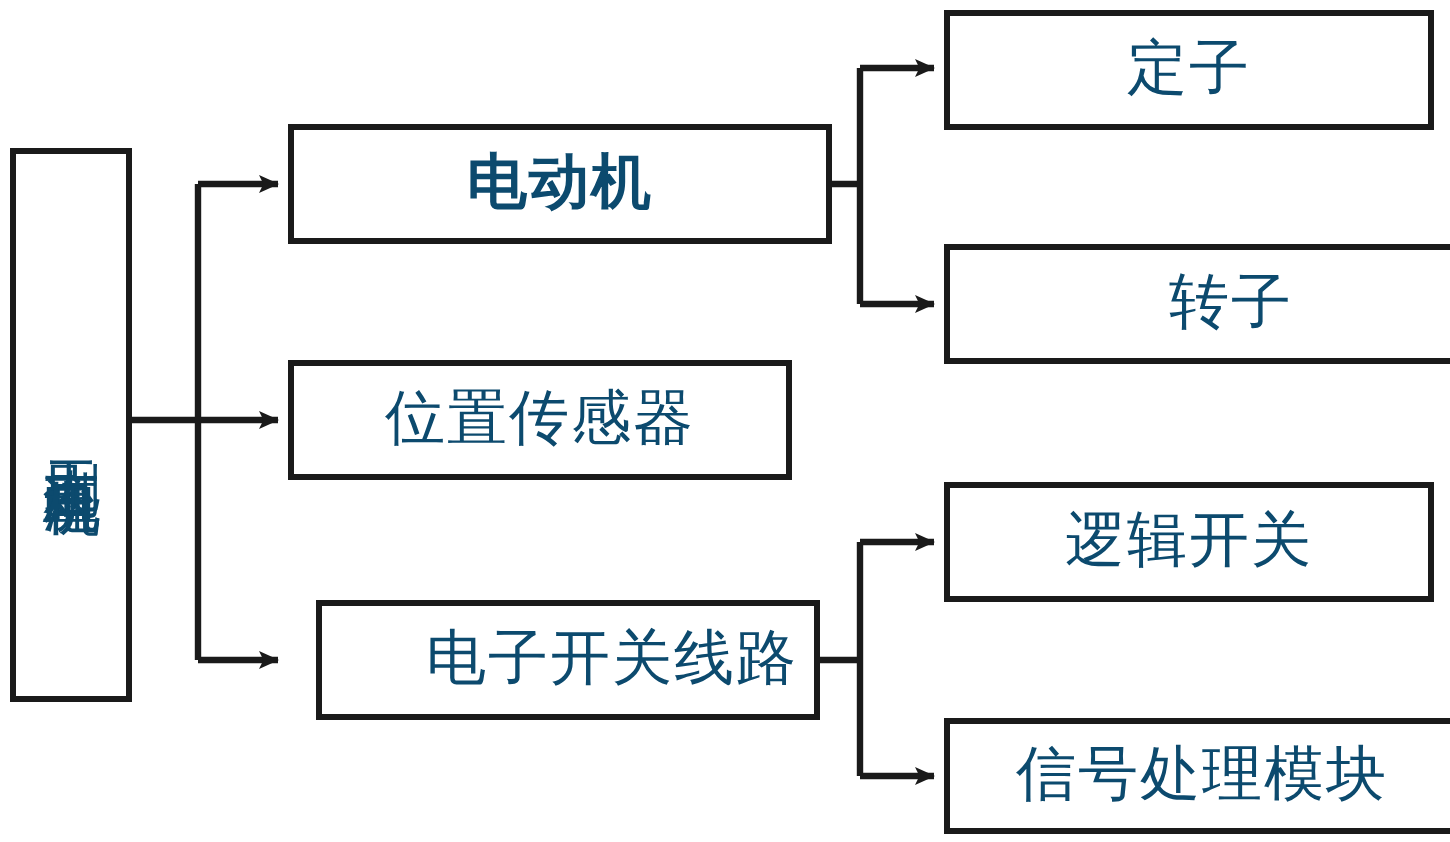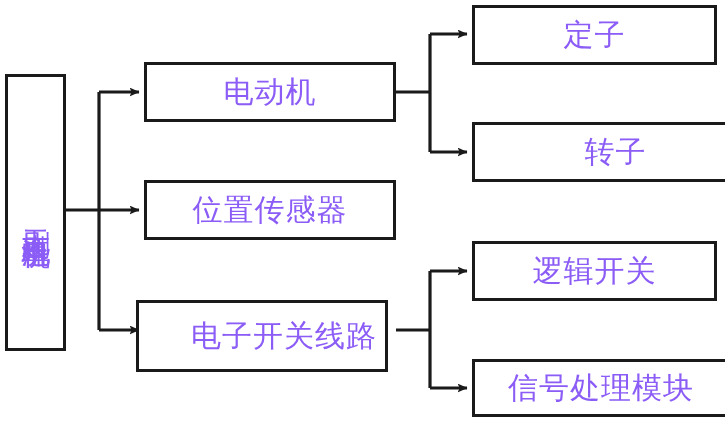--- a/index.html
+++ b/index.html
@@ -23,21 +23,21 @@
     height: 421px;
   }
   .node {
     position: absolute;
     box-sizing: border-box;
     border: 3px solid #1a1a1a;
     background: #ffffff;
     display: flex;
     align-items: center;
     justify-content: center;
-    color: #8b5cf6;
+    color: #0c4a6e;
     line-height: 1.05;
   }
   .node-label {
     display: block;
     white-space: pre;
     text-align: center;
   }
   .node.horizontal .node-label {
     font-size: 30px;
     letter-spacing: 1px;
@@ -84,29 +84,29 @@
       <path d="M430,271 L430,388"></path>
       <path d="M430,271 L467,271" marker-end="url(#arrowhead)"></path>
       <path d="M430,388 L467,388" marker-end="url(#arrowhead)"></path>
     </g>
   </svg>
 
   <div class="node vertical" style="left:5px; top:74px; width:61px; height:277px;">
     <span class="node-label">无刷直流电机</span>
   </div>
 
-  <div class="node horizontal" style="left:144px; top:62px; width:252px; height:60px;">
+  <div class="node horizontal" style="left:144px; top:62px; width:272px; height:60px;font-weight:bold;">
     <span class="node-label">电动机</span>
   </div>
 
   <div class="node horizontal" style="left:144px; top:180px; width:252px; height:60px;">
     <span class="node-label">位置传感器</span>
   </div>
 
-  <div class="node horizontal" style="left:136px; top:300px; width:252px; height:72px;padding-left:44px;">
+  <div class="node horizontal" style="left:158px; top:300px; width:252px; height:60px;padding-left:44px;">
     <span class="node-label">电子开关线路</span>
   </div>
 
   <div class="node horizontal" style="left:472px; top:5px; width:245px; height:60px;">
     <span class="node-label">定子</span>
   </div>
 
   <div class="node horizontal" style="left:472px; top:122px; width:287px; height:60px;">
     <span class="node-label">转子</span>
   </div>

